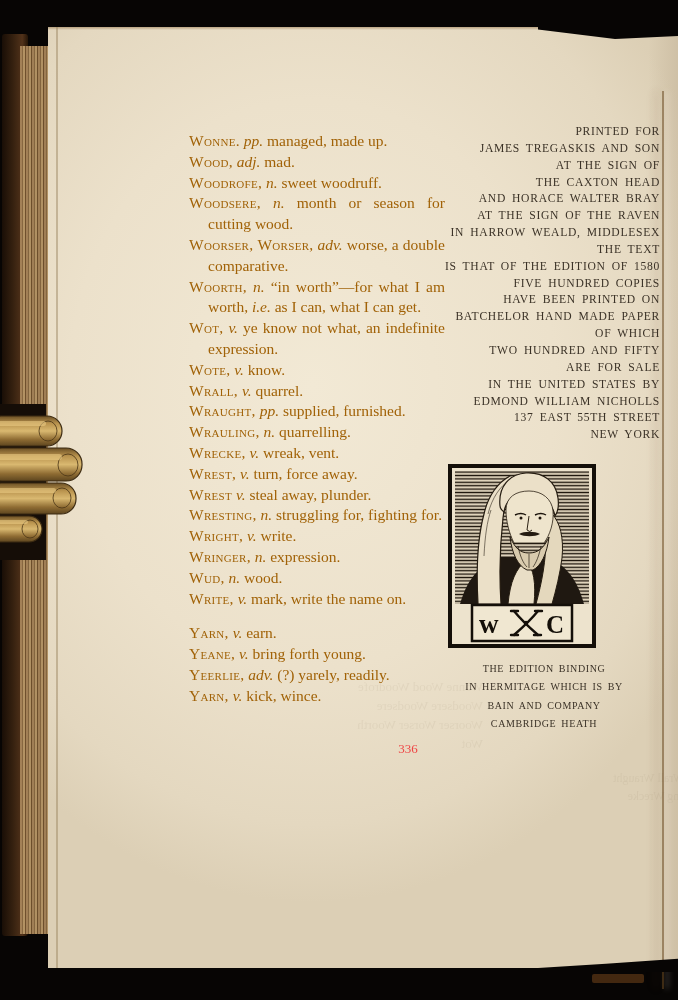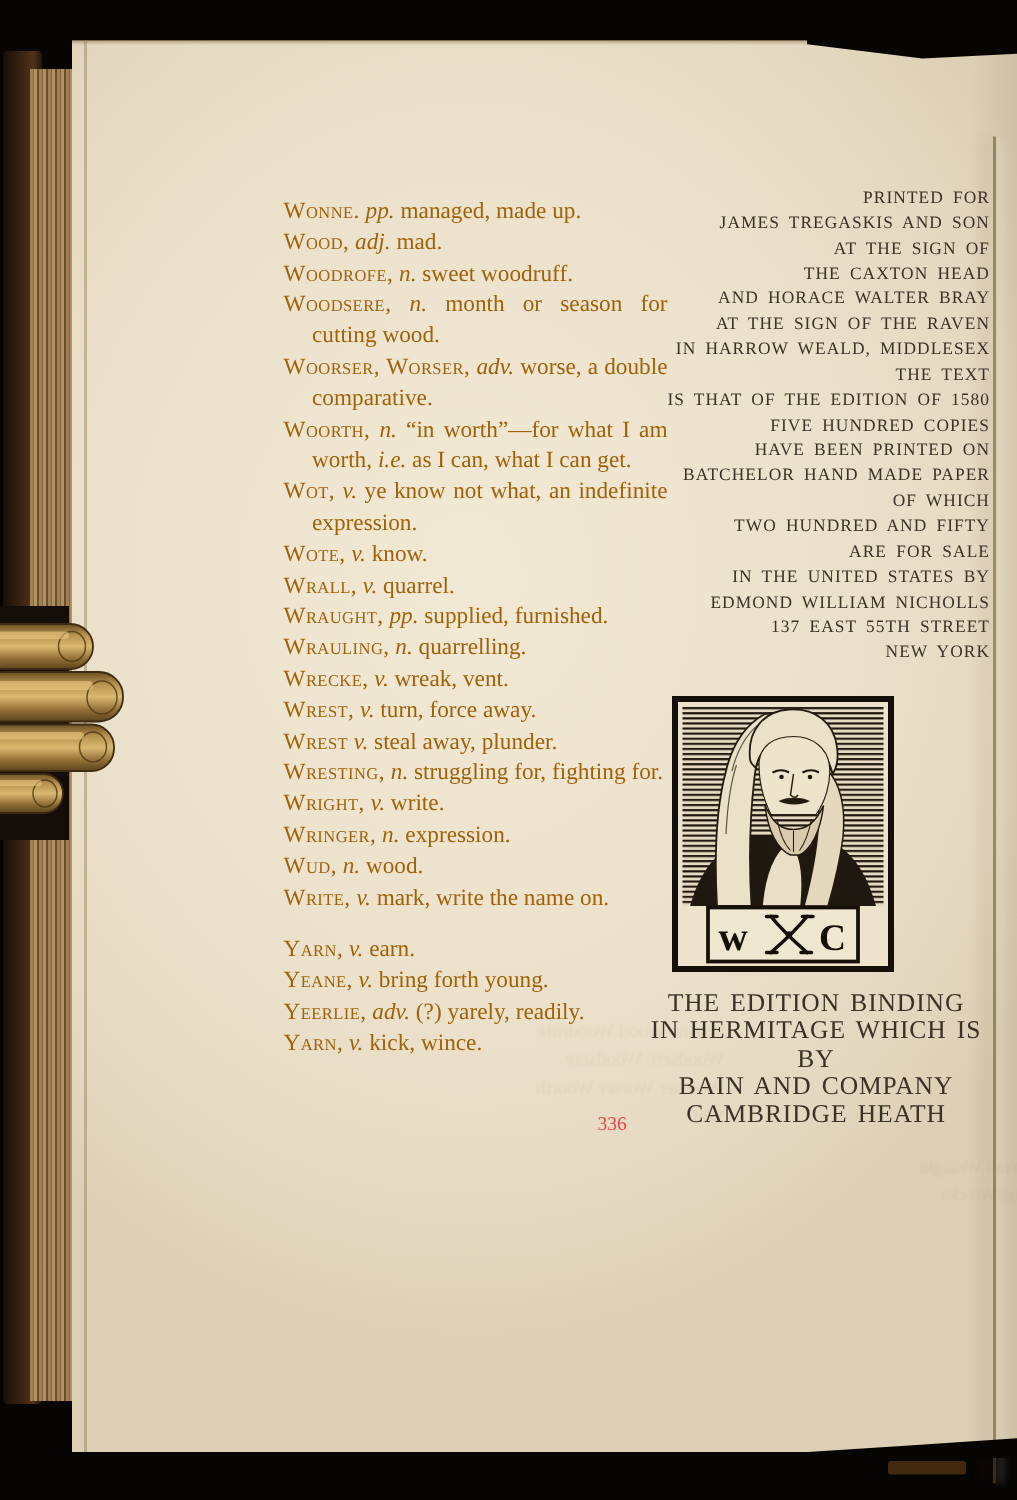--- a/index.html
+++ b/index.html
@@ -42,21 +42,21 @@
   .pos{font-style:italic;}
   .gloss-group + .gloss-group{margin-top:14px;}
 
   .colophon{position:absolute;left:428px;top:124px;width:232px;text-align:right;
     font-size:11.6px;line-height:16.85px;color:#3b3227;letter-spacing:.7px;word-spacing:2.5px;}
   .colo-line{margin:0;}
 
   .woodcut{position:absolute;left:448px;top:464px;}
 
   .binding{position:absolute;left:428px;top:660px;width:232px;text-align:center;
-    font-size:17px;line-height:18.4px;color:#3b3227;letter-spacing:.6px;word-spacing:2px;}
+    font-size:10px;line-height:18.4px;color:#3b3227;letter-spacing:.6px;word-spacing:2px;}
   .bind-line{margin:0;}
 
   .page-number{position:absolute;left:348px;top:741px;width:120px;text-align:center;
     font-size:13px;color:#ef4444;}
 
   
   .ghost{position:absolute;color:#6b5a3d;opacity:.07;filter:blur(.7px);
     transform:scaleX(-1);pointer-events:none;white-space:pre-line;}
   .ghost-w{left:592px;top:420px;width:60px;font-size:15px;line-height:21px;}
   .ghost-b1{left:295px;top:650px;width:140px;font-size:13px;line-height:19px;}

